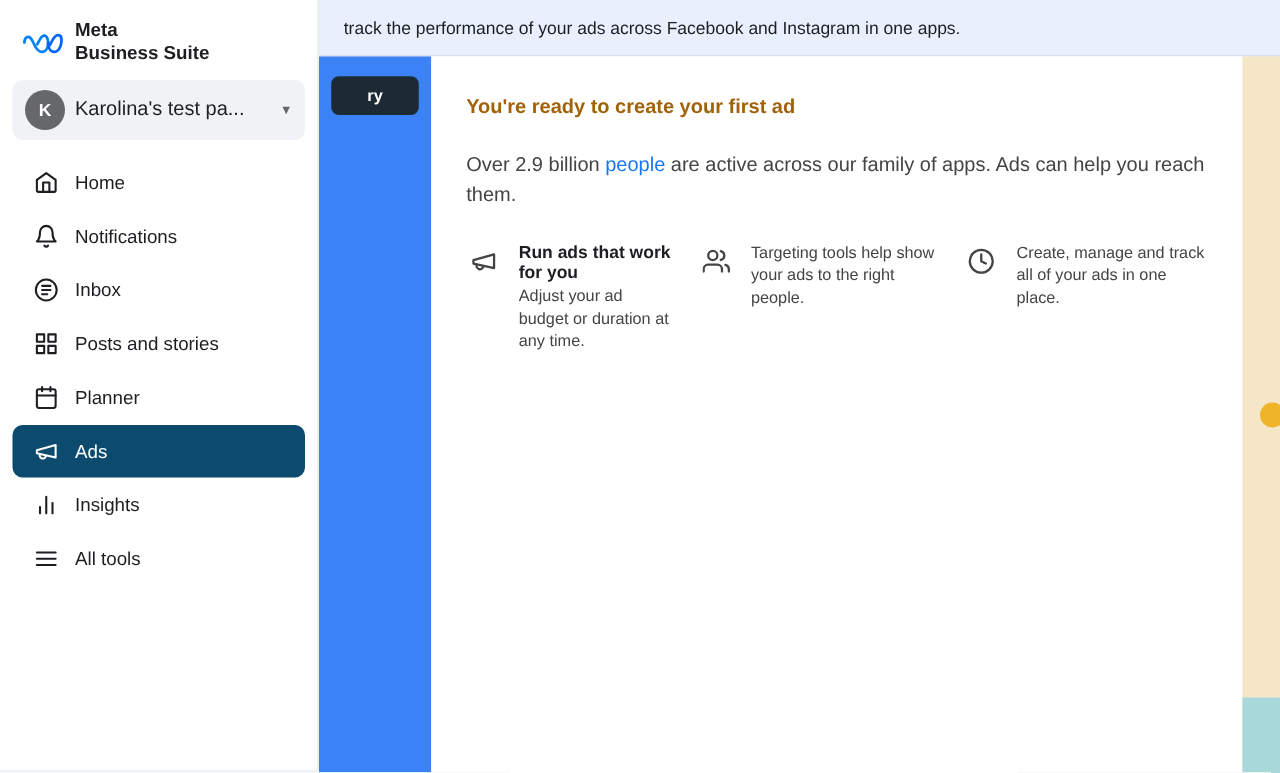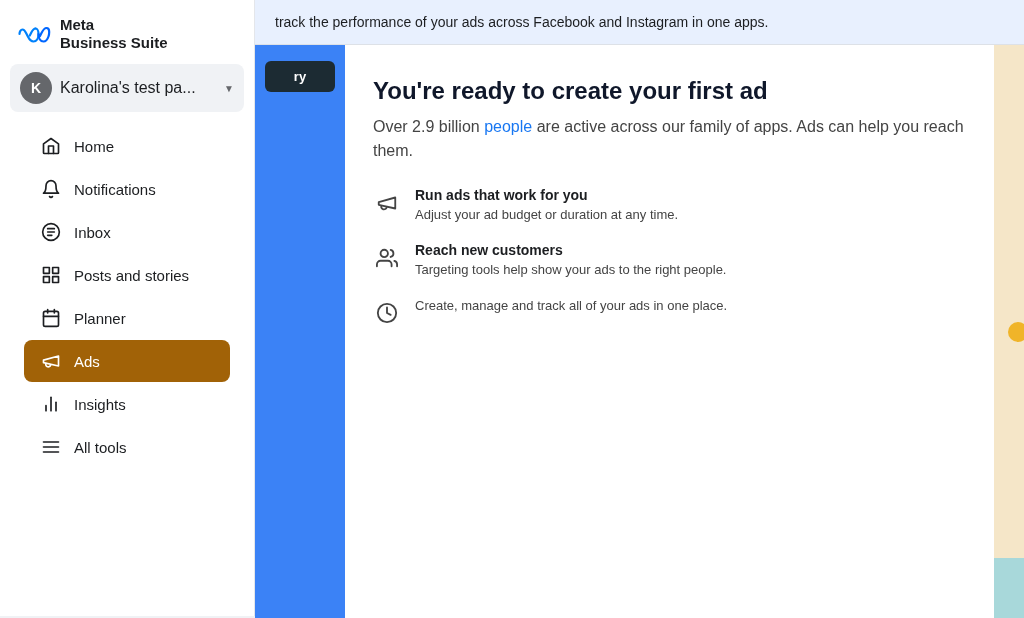--- a/index.html
+++ b/index.html
@@ -78,40 +78,40 @@
       text-overflow: ellipsis;
     }
 
     .chevron-icon {
       color: #65676b;
       font-size: 10px;
     }
 
     .nav-list {
       list-style: none;
-      padding: 4px 16px;
+      padding: 4px 2px;
       flex: 1;
     }
 
     .nav-item {
       display: flex;
       align-items: center;
       gap: 12px;
       padding: 10px 16px;
       cursor: pointer;
       border-radius: 8px;
       margin: 1px 8px;
       font-size: 15px;
       font-weight: 500;
       color: #1c1e21;
       transition: background 0.1s;
     }
 
     .nav-item.active {
-      background: #a16207;
+      background: #0c4a6e;
       color: #fff;
     }
 
     .nav-item.active .nav-icon {
       color: #fff;
     }
 
     .nav-icon {
       width: 22px;
       height: 22px;
@@ -173,42 +173,42 @@
     }
 
     .center-panel {
       flex: 1;
       background: #fff;
       padding: 32px 28px;
       overflow-y: auto;
     }
 
     .promo-title {
-      font-size: 24px;
+      font-size: 16px;
       font-weight: 700;
-      color: #0f172a;
-      margin-bottom: 10px;
+      color: #a16207;
+      margin-bottom: 26px;
     }
 
     .promo-subtitle {
       font-size: 16px;
       color: #444;
       margin-bottom: 24px;
       line-height: 1.5;
     }
 
     .promo-subtitle .highlight {
       color: #1877f2;
       cursor: pointer;
     }
 
     .feature-list {
       list-style: none;
       display: flex;
-      flex-direction: column;
+      flex-direction: row;
       gap: 18px;
     }
 
     .feature-item {
       display: flex;
       align-items: flex-start;
       gap: 14px;
     }
 
     .feature-icon {
@@ -414,21 +414,20 @@
         <li class="feature-item">
           <div class="feature-icon">
             <svg width="22" height="22" viewBox="0 0 24 24" fill="none" stroke="#444" stroke-width="2" stroke-linecap="round" stroke-linejoin="round">
               <path d="M17 21v-2a4 4 0 00-4-4H5a4 4 0 00-4 4v2"></path>
               <circle cx="9" cy="7" r="4"></circle>
               <path d="M23 21v-2a4 4 0 00-3-3.87"></path>
               <path d="M16 3.13a4 4 0 010 7.75"></path>
             </svg>
           </div>
           <div class="feature-text">
-            <div class="feature-title">Reach new customers</div>
             <div class="feature-desc">Targeting tools help show your ads to the right people.</div>
           </div>
         </li>
 
         <li class="feature-item">
           <div class="feature-icon">
             <svg width="22" height="22" viewBox="0 0 24 24" fill="none" stroke="#444" stroke-width="2" stroke-linecap="round" stroke-linejoin="round">
               <circle cx="12" cy="12" r="10"></circle>
               <polyline points="12 6 12 12 16 14"></polyline>
             </svg>

